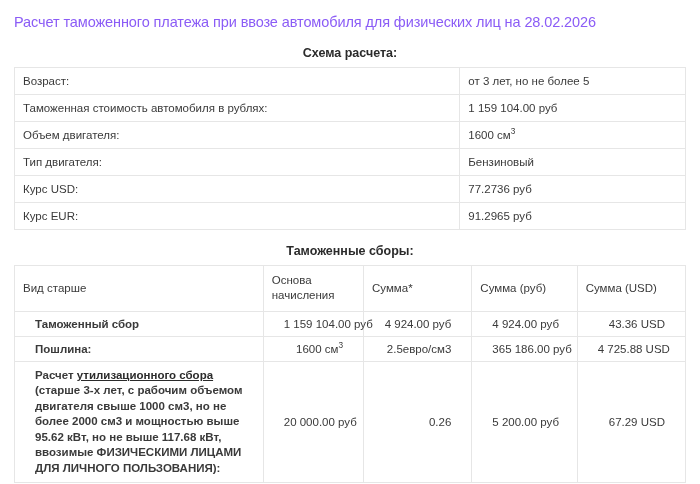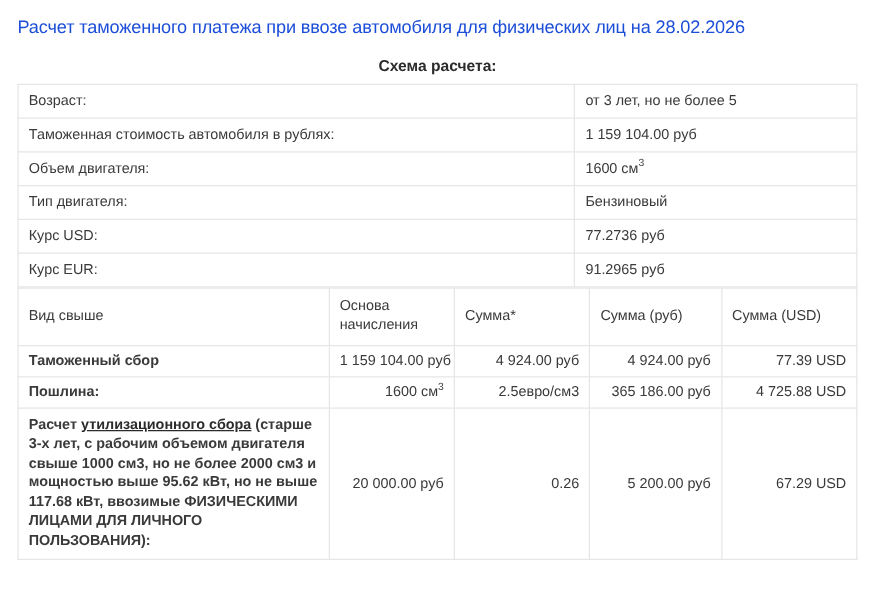--- a/index.html
+++ b/index.html
@@ -13,21 +13,21 @@
     font-family: "Liberation Sans", "DejaVu Sans", sans-serif;
     color: #333333;
     overflow: hidden;
   }
   .page {
     padding: 0 14px;
     box-sizing: border-box;
     width: 700px;
   }
   .page-title {
-    color: #1d4ed8;
+    color: #8b5cf6;
     font-size: 14.5px;
     font-weight: 400;
     margin: 13px 0 0 0;
     line-height: 1.3;
     letter-spacing: -0.1px;
     white-space: nowrap;
   }
   .section-heading {
     font-size: 12.5px;
     font-weight: bold;
@@ -58,21 +58,21 @@
     padding: 7px 8px;
     font-weight: normal;
     color: #3a3a3a;
     text-align: left;
     vertical-align: middle;
     font-size: 11.5px;
     line-height: 1.35;
   }
   .fees-table td {
     border: 1px solid #e6e6e6;
-    padding: 6px 8px;
+    padding: 6px 20px;
     color: #3a3a3a;
     vertical-align: middle;
   }
   .fees-table .c-kind   { width: 248px; }
   .fees-table .c-base   { width: 100px; }
   .fees-table .c-rate   { width: 108px; }
   .fees-table .c-rub    { width: 105px; }
   .fees-table .c-usd    { width: 108px; }
   .num { text-align: right; white-space: nowrap; }
   .bold { font-weight: bold; }
@@ -127,45 +127,46 @@
         <td>Курс USD:</td>
         <td>77.2736 руб</td>
       </tr>
       <tr>
         <td>Курс EUR:</td>
         <td>91.2965 руб</td>
       </tr>
     </tbody>
   </table>
 
+  <div class="section-heading">Таможенные сборы:</div>
 
   <table class="fees-table">
     <colgroup>
       <col class="c-kind">
         <col class="c-base">
         <col class="c-rate">
         <col class="c-rub">
         <col class="c-usd">
     </colgroup>
     <thead>
       <tr>
-        <th>Вид свыше</th>
+        <th>Вид старше</th>
         <th>Основа начисления</th>
         <th>Сумма*</th>
         <th>Сумма (руб)</th>
         <th>Сумма (USD)</th>
       </tr>
     </thead>
     <tbody>
       <tr>
         <td class="bold">Таможенный сбор</td>
         <td class="num">1 159 104.00 руб</td>
         <td class="num">4 924.00 руб</td>
         <td class="num">4 924.00 руб</td>
-        <td class="num">77.39 USD</td>
+        <td class="num">43.36 USD</td>
       </tr>
       <tr>
         <td class="bold">Пошлина:</td>
         <td class="num"><span>1600 см</span><sup>3</sup></td>
         <td class="num">2.5евро/см3</td>
         <td class="num">365 186.00 руб</td>
         <td class="num">4 725.88 USD</td>
       </tr>
       <tr>
         <td class="desc-cell"><span>Расчет </span><span class="link">утилизационного сбора</span><span> (старше 3-х лет, с рабочим объемом двигателя свыше 1000 см3, но не более 2000 см3 и мощностью выше 95.62 кВт, но не выше 117.68 кВт, ввозимые ФИЗИЧЕСКИМИ ЛИЦАМИ ДЛЯ ЛИЧНОГО ПОЛЬЗОВАНИЯ):</span></td>

